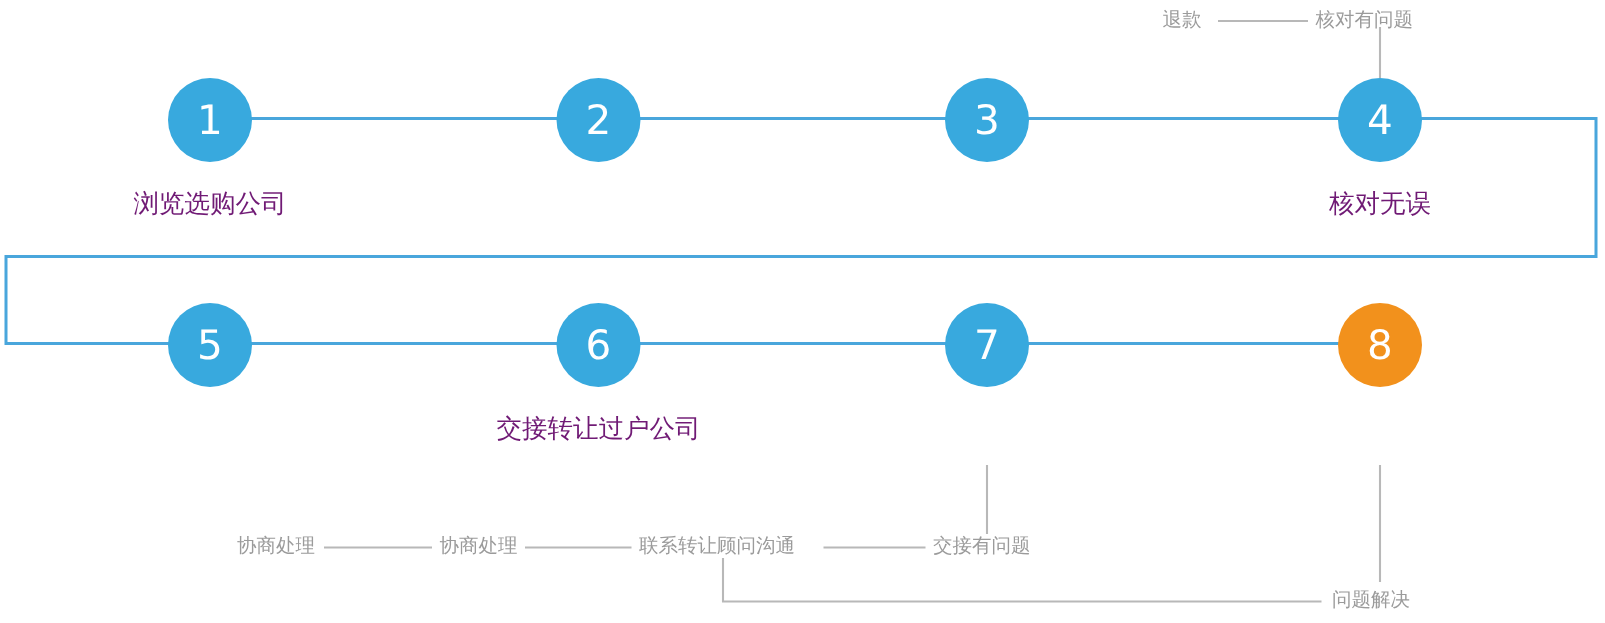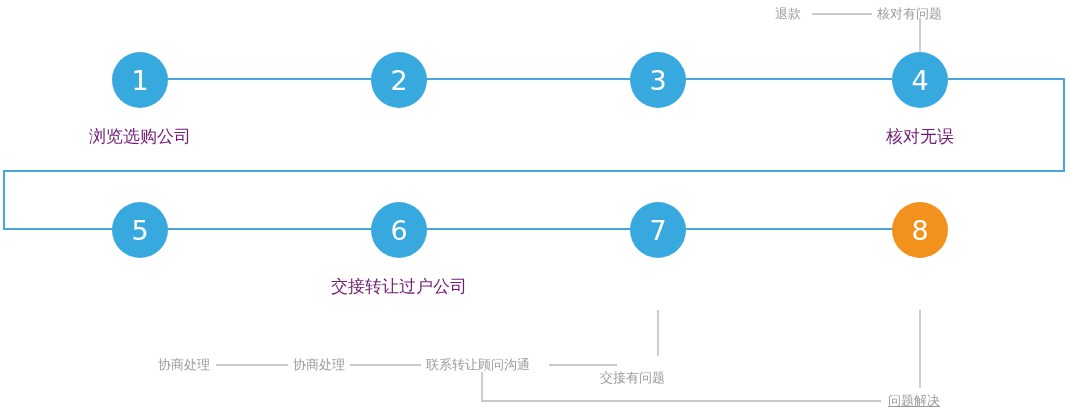--- a/index.html
+++ b/index.html
@@ -147,16 +147,16 @@
     <div class="node-circle orange">
       <span>8</span>
     </div>
   </div>
 
   <div class="annot" style="left:775px; top:7px;">退款</div>
   <div class="annot" style="left:877px; top:7px;">核对有问题</div>
   <div class="annot" style="left:158px; top:358px;">协商处理</div>
   <div class="annot" style="left:293px; top:358px;">协商处理</div>
   <div class="annot" style="left:426px; top:358px;">联系转让顾问沟通</div>
-  <div class="annot" style="left:600px; top:358px;margin-top:13px;">交接有问题</div>
-  <div class="annot" style="left:888px; top:394px;text-decoration:underline;">问题解决</div>
+  <div class="annot" style="left:622px; top:358px;">交接有问题</div>
+  <div class="annot" style="left:888px; top:394px;">问题解决</div>
 
 </div>
 
 </body></html>

